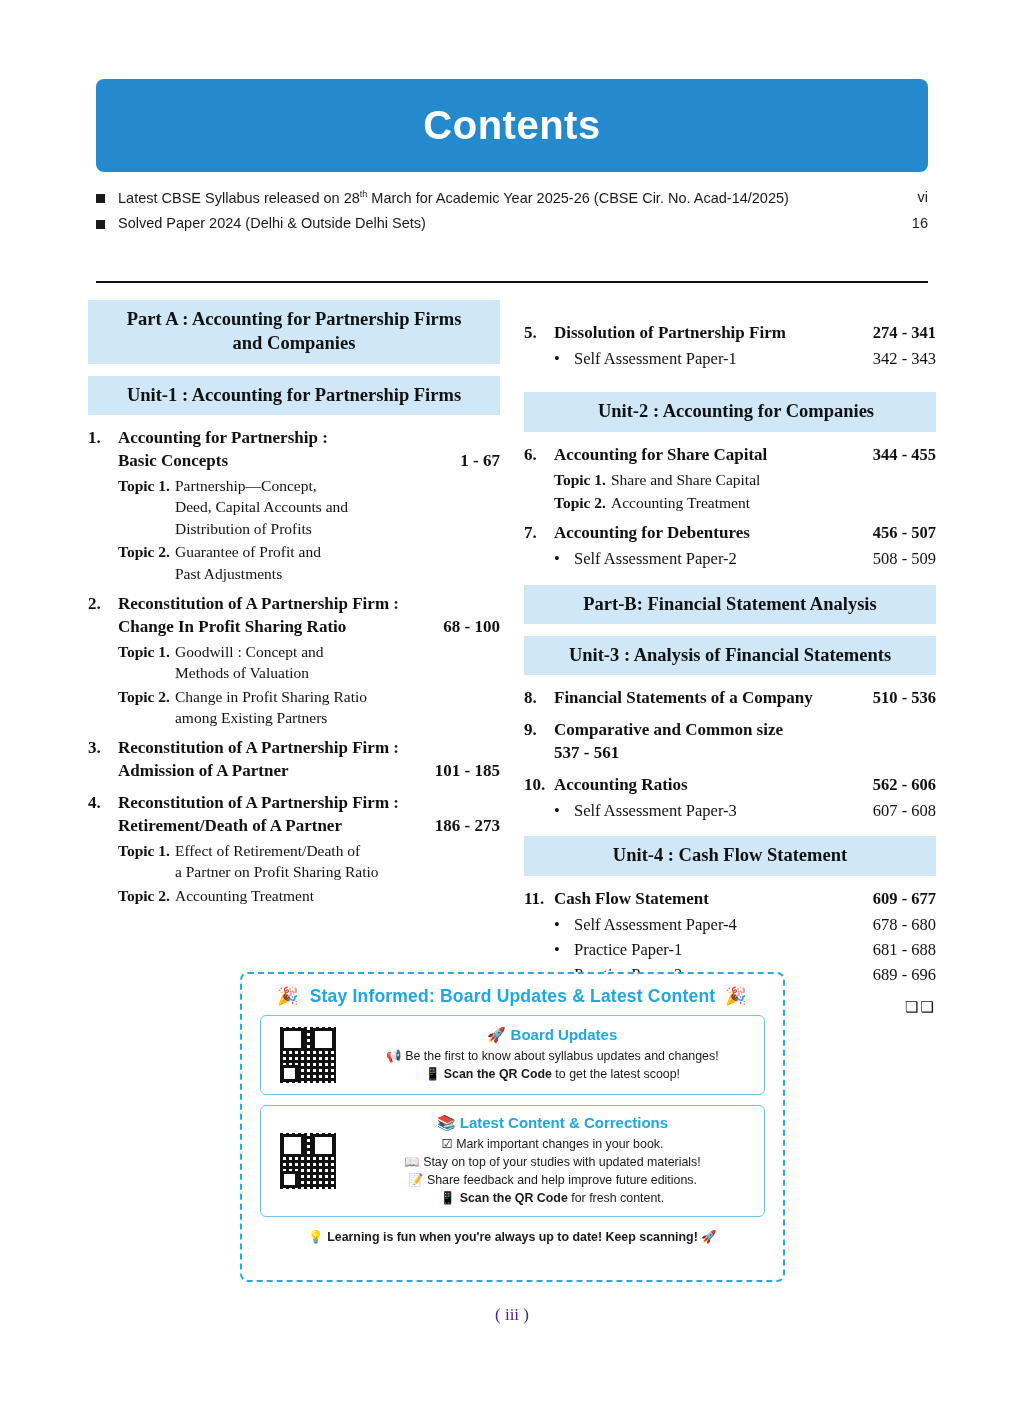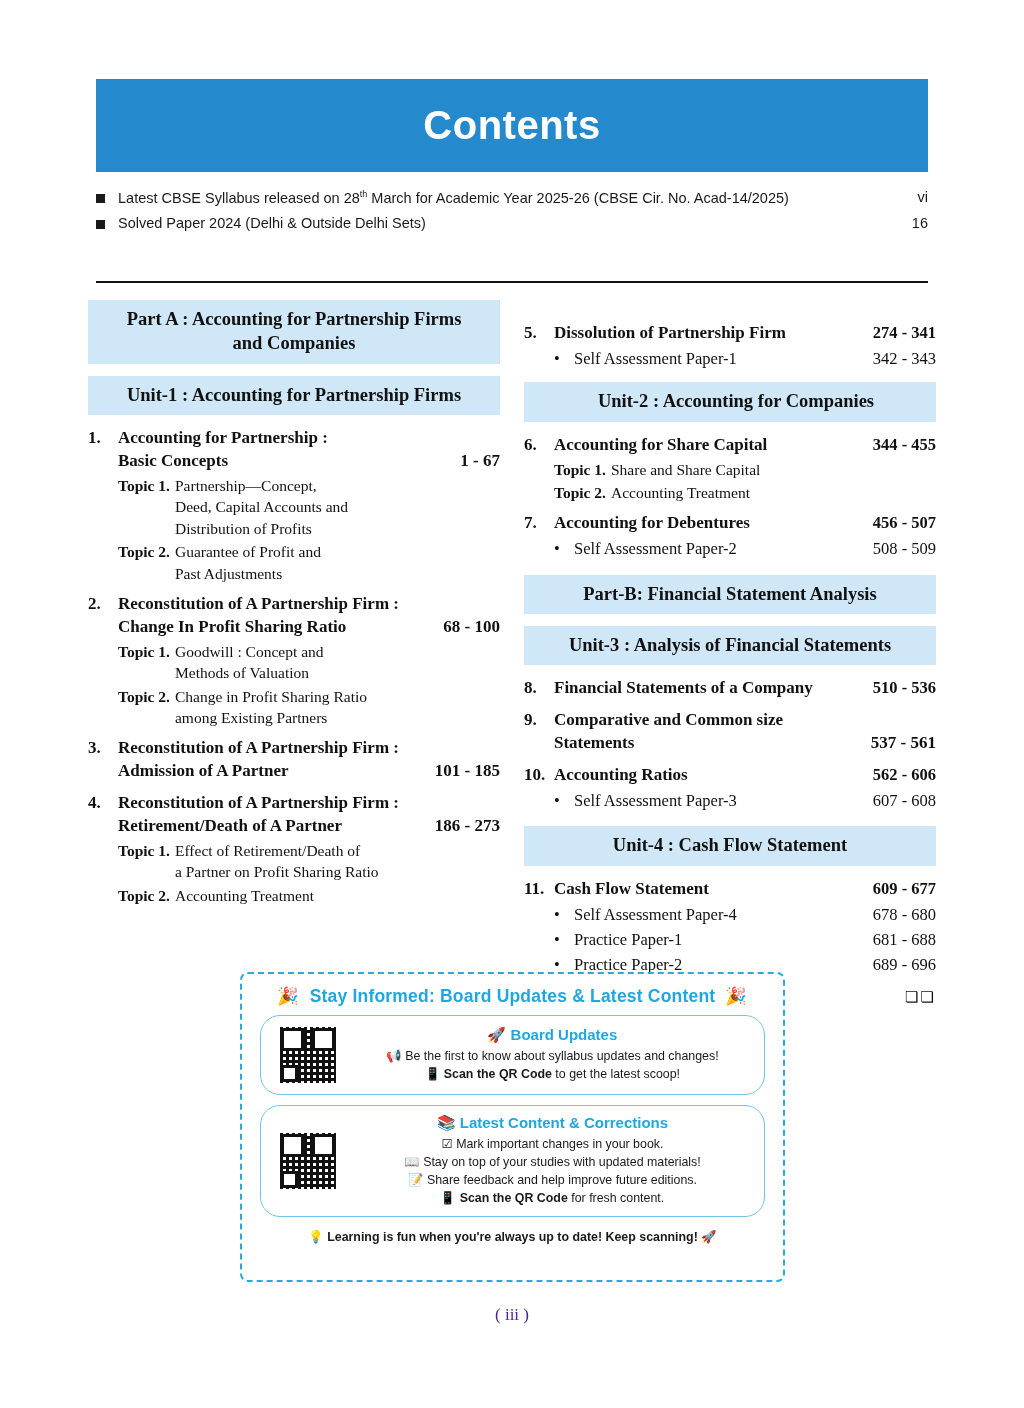--- a/index.html
+++ b/index.html
@@ -11,21 +11,21 @@
     color:#111111;
     position:relative;
     overflow:hidden;
   }
   .page { position:absolute; left:0; top:0; width:1024px; height:1408px; }
 
   
   .contents-banner {
     position:absolute; left:96px; top:79px; width:832px; height:93px;
     background:#2589cd;
-    display:flex; align-items:center; justify-content:center;
+    display:flex; align-items:center; justify-content:center;border-radius:8px;
   }
   .contents-banner .title {
     font-family:"Liberation Sans", sans-serif;
     font-weight:bold; font-size:40px; color:#ffffff; letter-spacing:0.5px;
   }
 
   .toplist { position:absolute; left:96px; top:186px; width:832px; }
   .toprow {
     display:flex; align-items:flex-start;
     font-family:"Liberation Sans", sans-serif;
@@ -96,21 +96,21 @@
     position:absolute; left:240px; top:972px; width:545px; height:310px;
     border:2px dashed #2aa9e0; border-radius:8px; background:#ffffff;
     font-family:"Liberation Sans", sans-serif;
   }
   .promo-title {
     text-align:center; color:#21a7e0; font-weight:bold; font-size:17.5px;
     padding:12px 0 8px 0; letter-spacing:0.2px;
     display:flex; align-items:center; justify-content:center; gap:10px;
   }
   .promo-card {
-    margin:0 18px 10px 18px; border:1.5px solid #6fc6ea; border-radius:20px;
+    margin:0 18px 10px 18px; border:1.5px solid #6fc6ea; border-radius:6px;
     display:flex; align-items:center; padding:8px 10px; background:#fff;
   }
   .qr {
     width:62px; height:62px; flex:0 0 auto; margin:0 12px 0 6px;
     background-image:
       repeating-linear-gradient(90deg,#111 0 3px,transparent 3px 6px),
       repeating-linear-gradient(0deg,#111 0 3px,transparent 3px 6px);
     background-size:6px 6px, 6px 6px;
     background-color:#fff;
     border:3px solid #fff;
@@ -278,21 +278,21 @@
             <span class="pages">274  -  341</span>
           </div>
         </div>
       </div>
       <div class="sub">
         <span class="bullet">•</span>
         <span class="stext">Self Assessment Paper-1</span>
         <span class="pages">342  -  343</span>
       </div>
 
-      <div class="bluebox" style="margin-top:12px;padding-left:20px;">Unit-2 : Accounting for Companies</div>
+      <div class="bluebox" style="margin-top:22px;padding-left:20px;">Unit-2 : Accounting for Companies</div>
 
       <div class="entry">
         <div class="num">6.</div>
         <div class="body">
           <div class="ttl">
             <span class="name">Accounting for Share Capital</span>
             <span class="pages">344  -  455</span>
           </div>
         </div>
       </div>
@@ -334,21 +334,20 @@
         </div>
       </div>
 
       <div class="entry">
         <div class="num">9.</div>
         <div class="body">
           <div class="ttl">
             <span class="name">Comparative and Common size</span>
           </div>
           <div class="ttl-line2">
-            <span class="name">Statements</span>
             <span class="pages">537  -  561</span>
           </div>
         </div>
       </div>
 
       <div class="entry">
         <div class="num">10.</div>
         <div class="body">
           <div class="ttl">
             <span class="name">Accounting Ratios</span>

